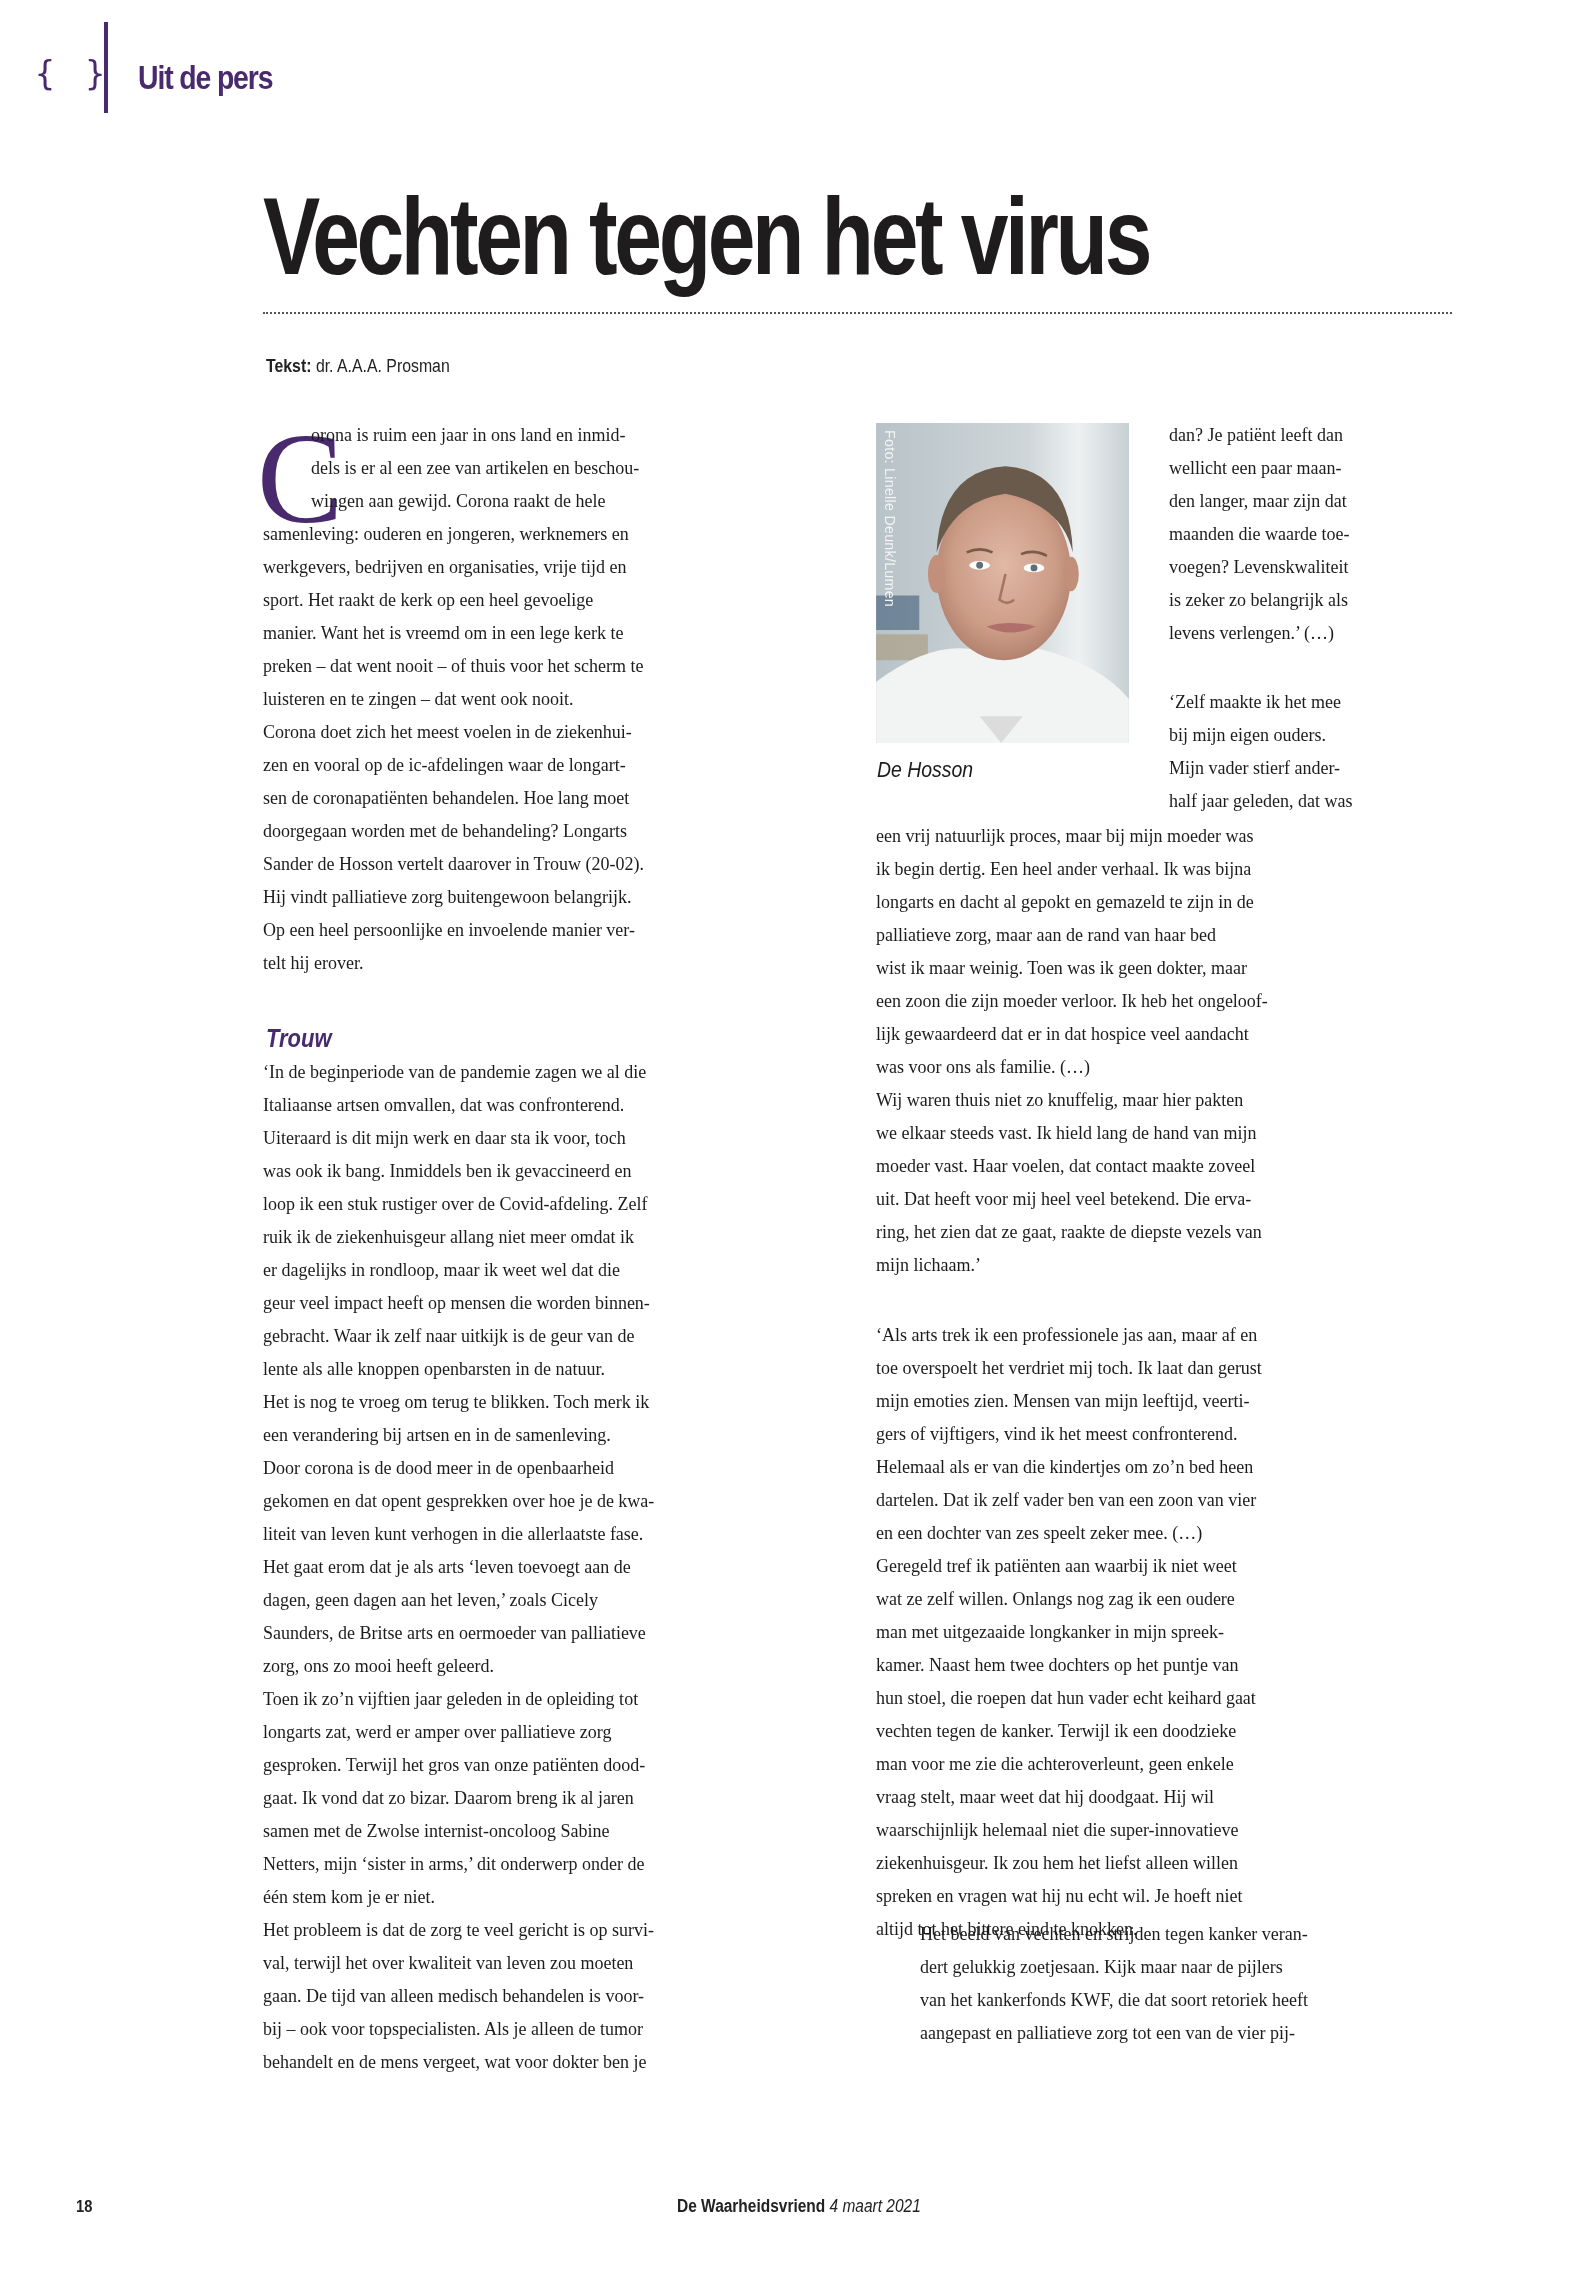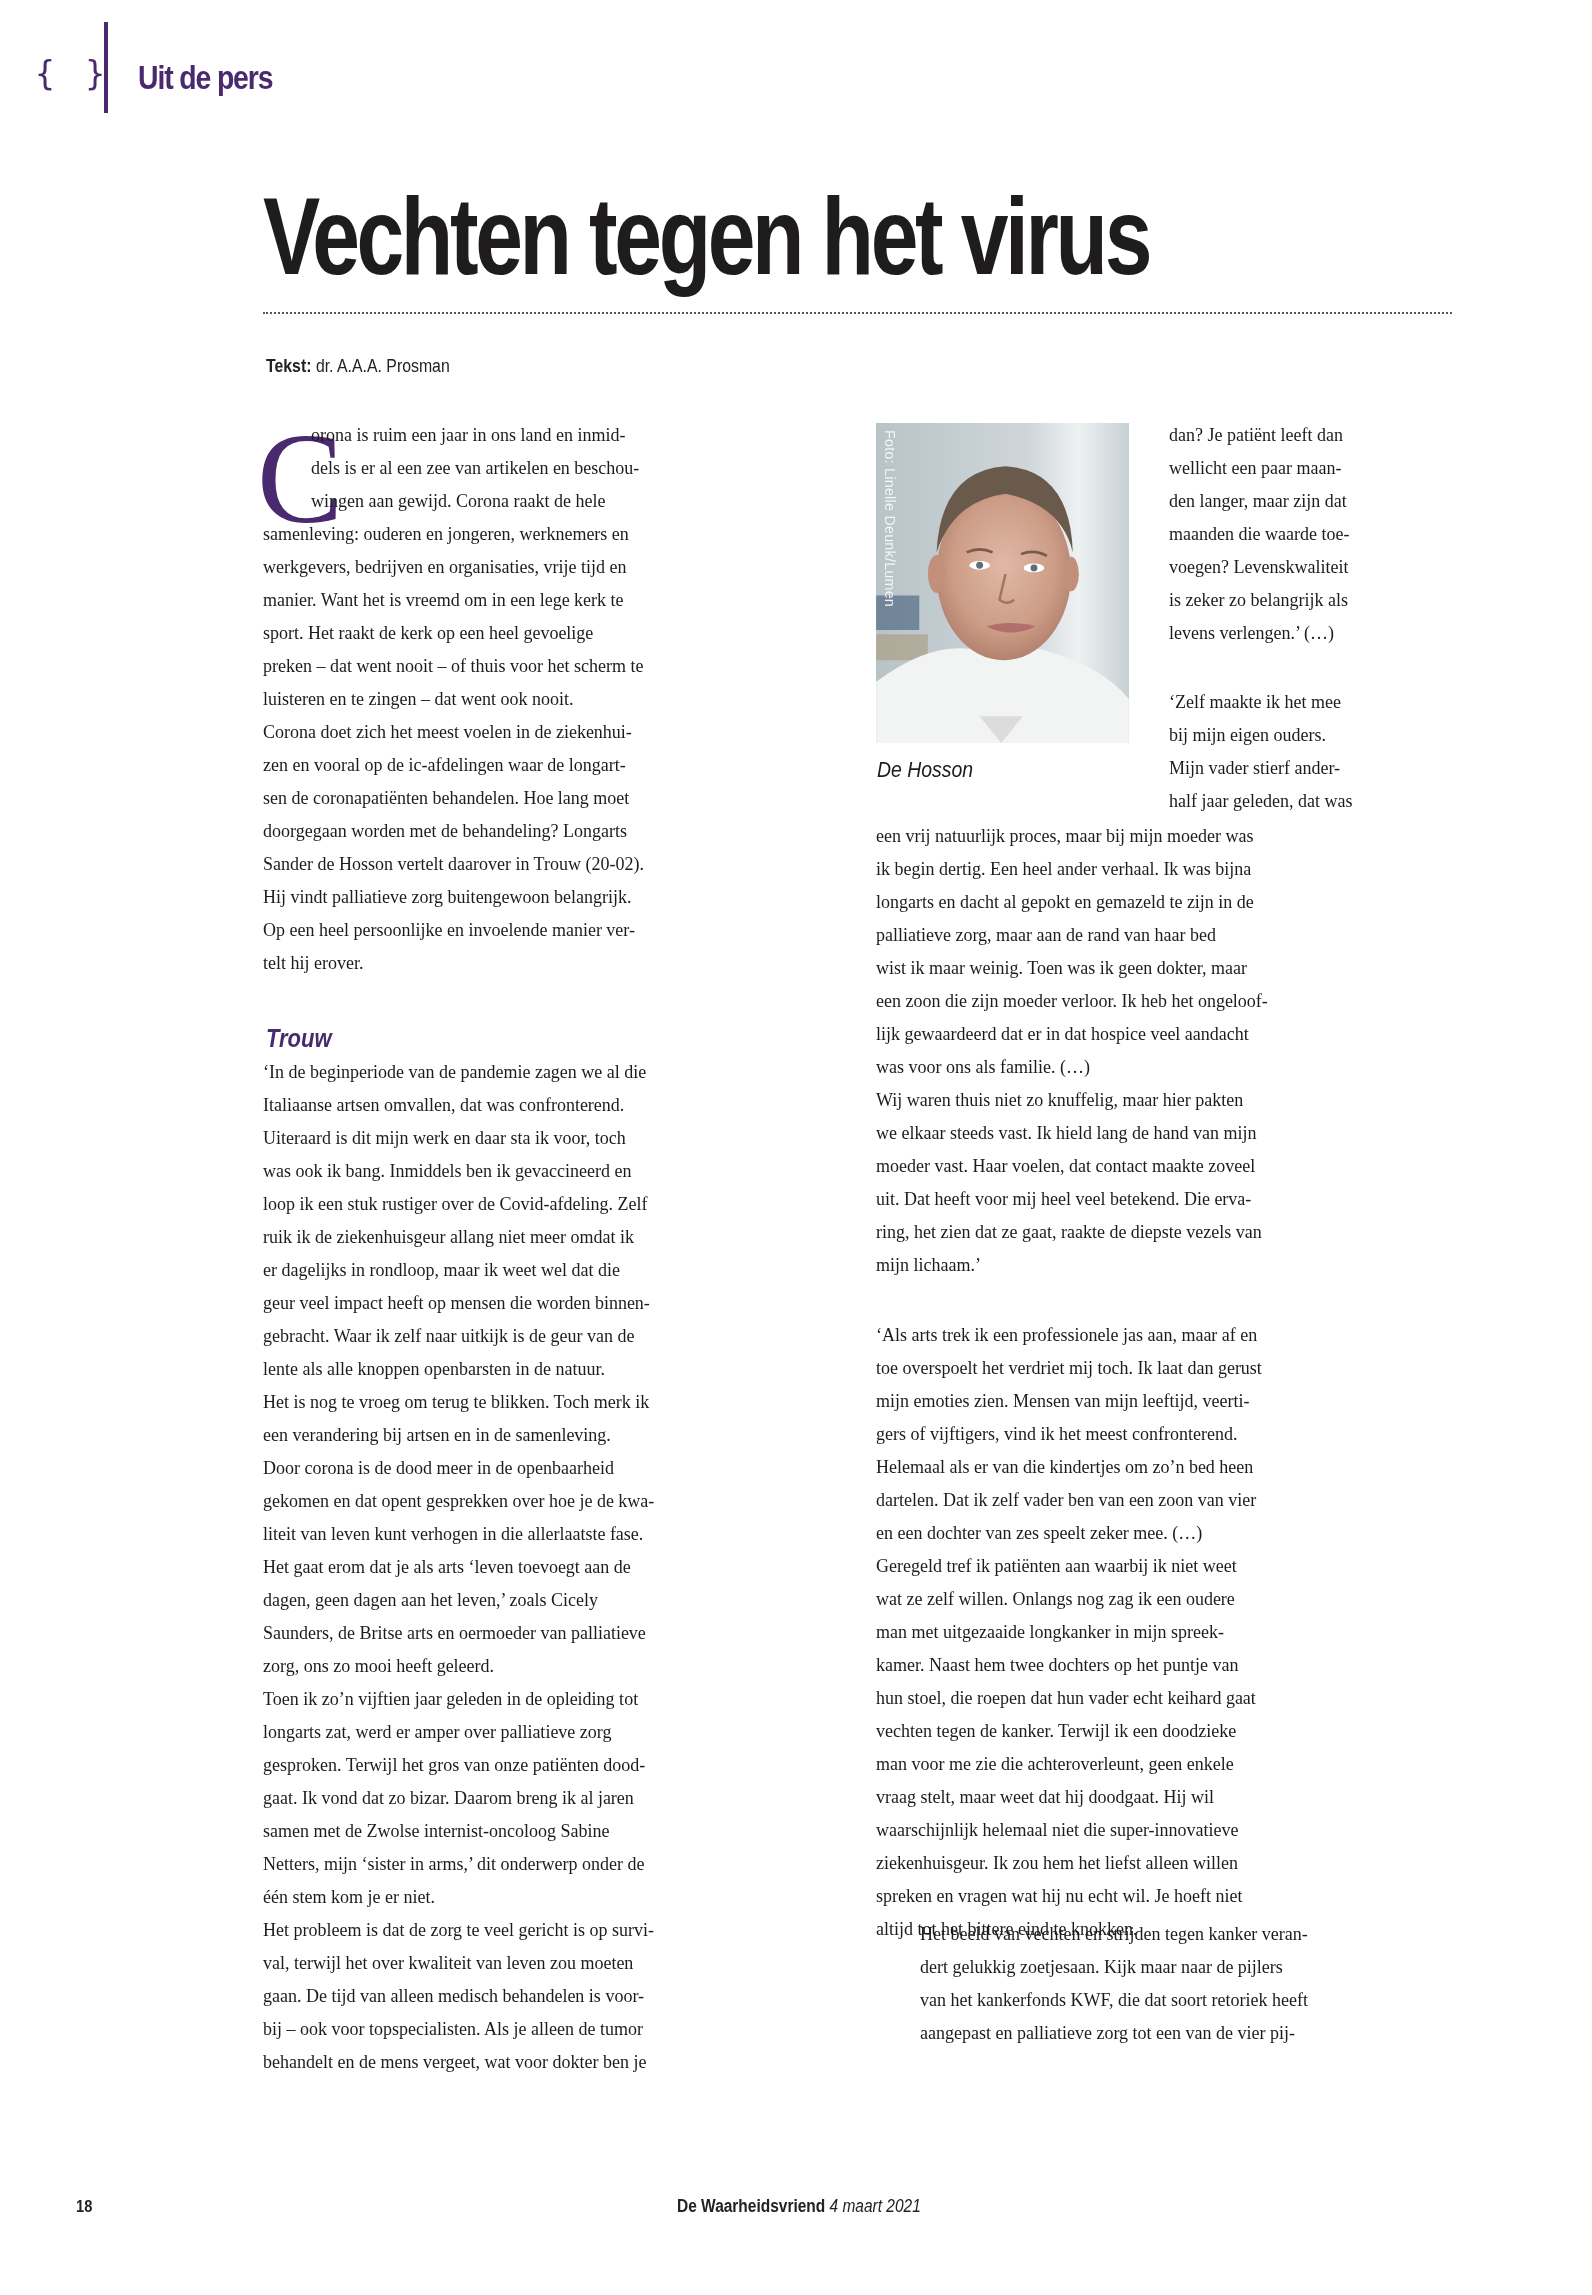--- a/index.html
+++ b/index.html
@@ -57,22 +57,22 @@
 </div>
 
 <div id="dropcap" class="abs">C</div>
 <div id="colA" class="col serif">
   <div>
       <p class="ind">orona is ruim een jaar in ons land en inmid-</p>
       <p class="ind">dels is er al een zee van artikelen en beschou-</p>
       <p class="ind">wingen aan gewijd. Corona raakt de hele</p>
       <p>samenleving: ouderen en jongeren, werknemers en</p>
       <p>werkgevers, bedrijven en organisaties, vrije tijd en</p>
+      <p>sport. Het raakt de kerk op een heel gevoelige</p>
       <p>manier. Want het is vreemd om in een lege kerk te</p>
-      <p>sport. Het raakt de kerk op een heel gevoelige</p>
       <p>preken – dat went nooit – of thuis voor het scherm te</p>
       <p>luisteren en te zingen – dat went ook nooit.</p>
       <p>Corona doet zich het meest voelen in de ziekenhui-</p>
       <p>zen en vooral op de ic-afdelingen waar de longart-</p>
       <p>sen de coronapatiënten behandelen. Hoe lang moet</p>
       <p>doorgegaan worden met de behandeling? Longarts</p>
     </div>
   <p>
     <span>Sander de Hosson vertelt daarover in </span><span class="it">Trouw</span><span> (20-02).</span>
   </p>

